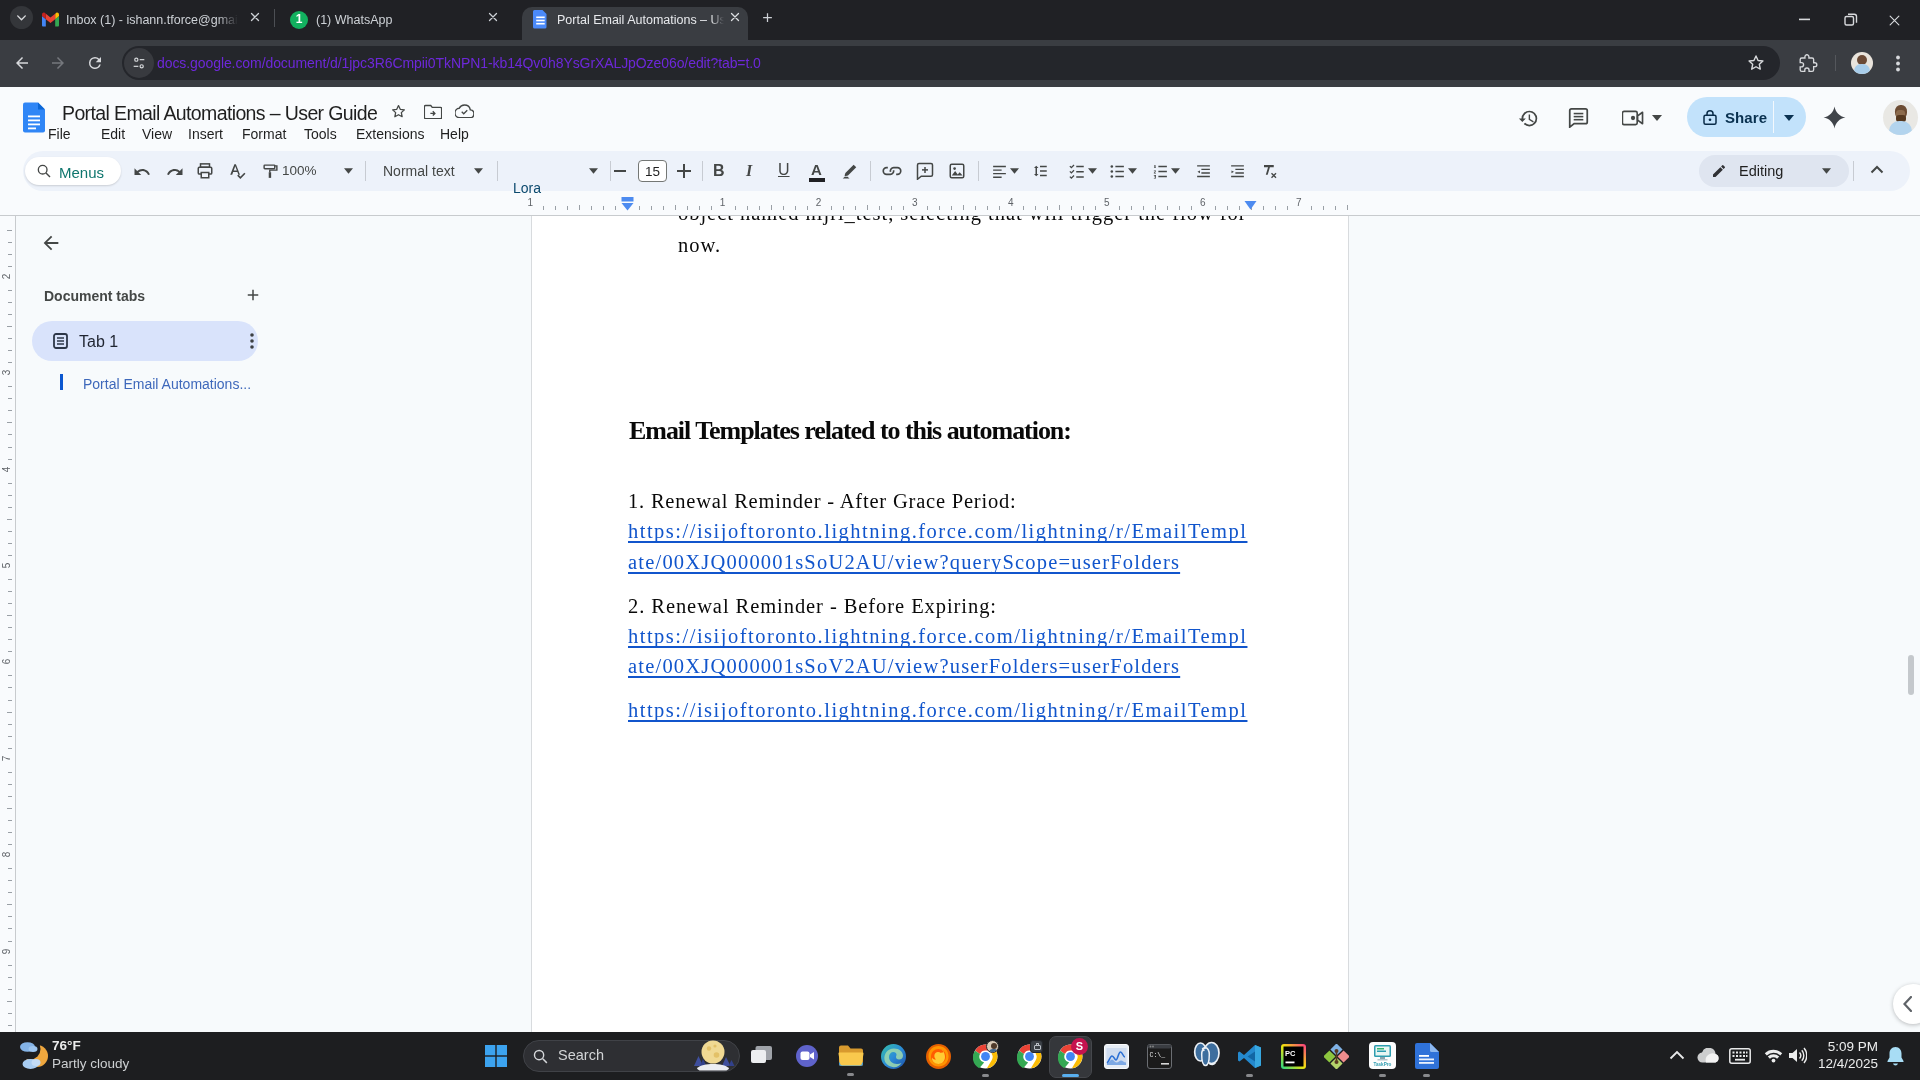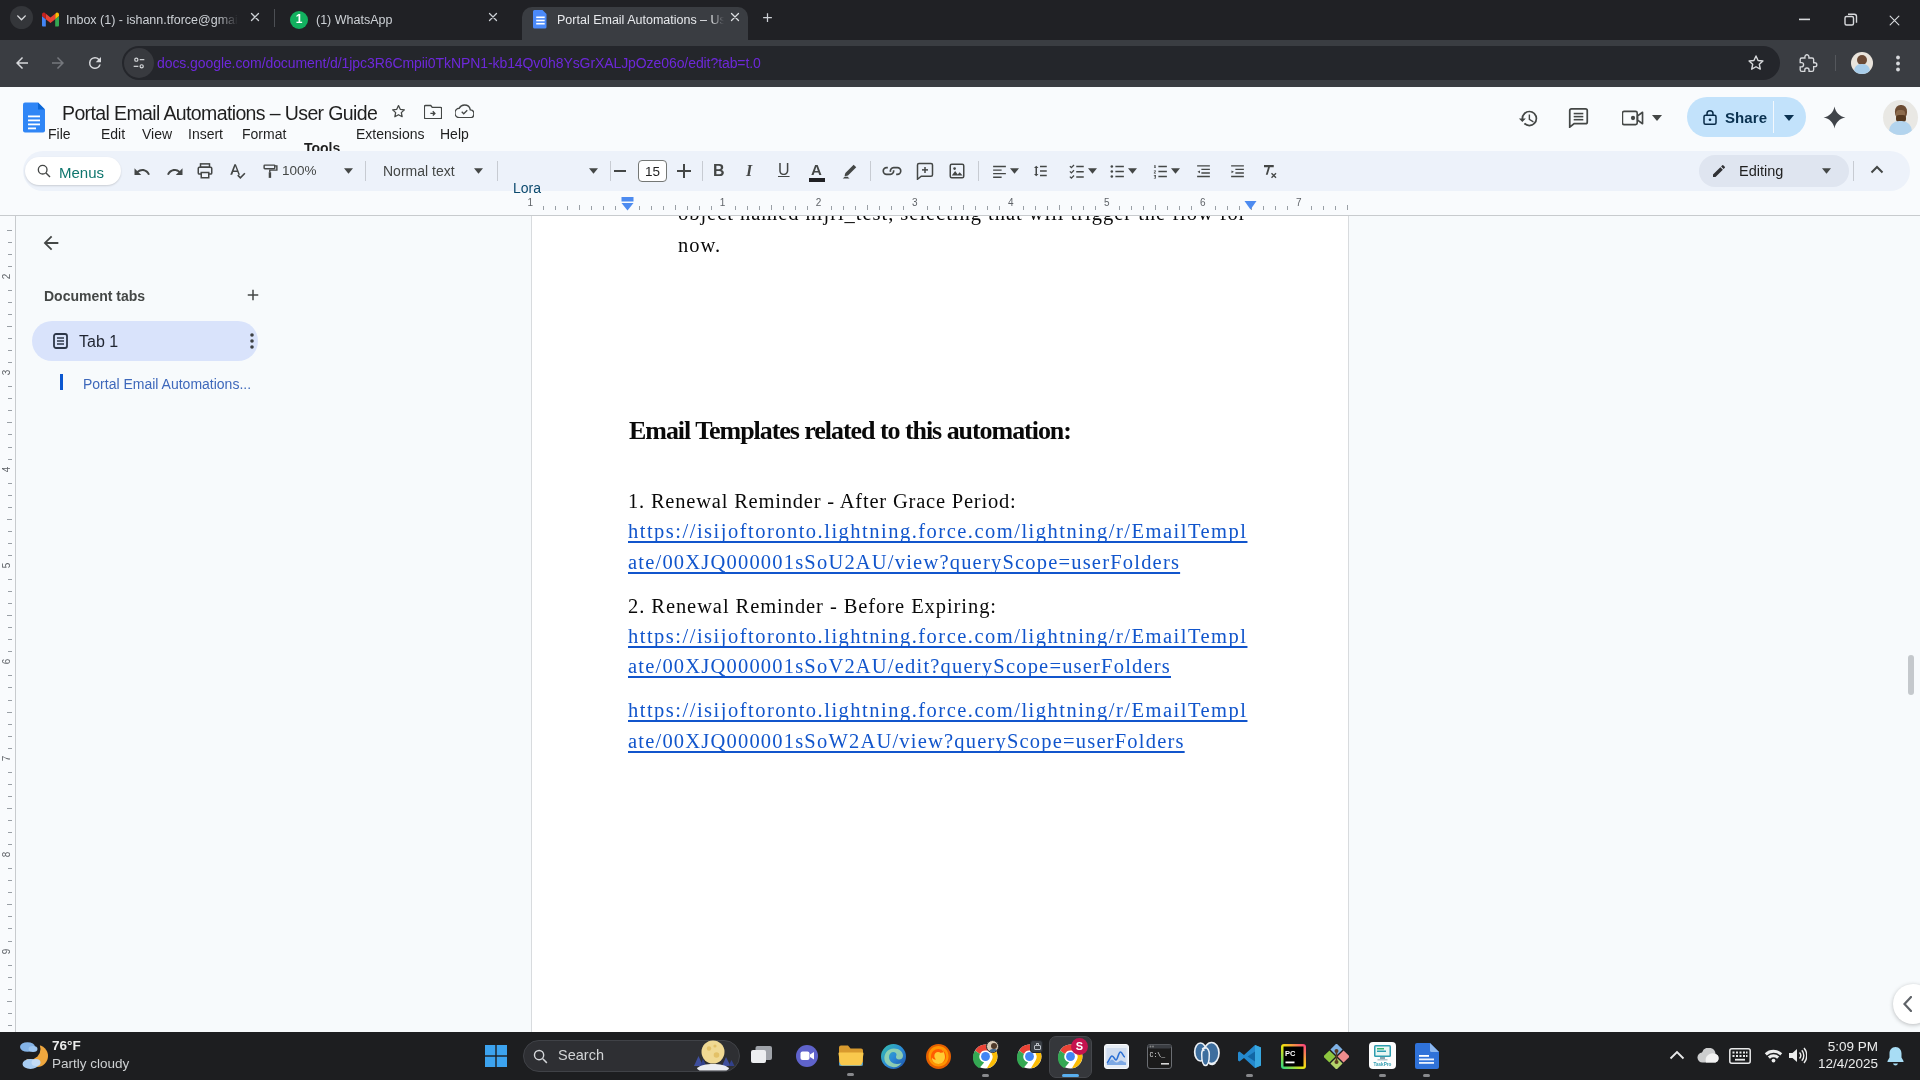--- a/index.html
+++ b/index.html
@@ -41,25 +41,24 @@
 <div class="abs doctext" style="left:678px; top:198.4px; line-height:31.3px; letter-spacing:0.97px;">object named hijri_test, selecting that will trigger the flow for<br>now.</div>
 <div class="abs doctext" style="left:629px; top:412.7px; font-size:26px; font-weight:bold; line-height:36px; letter-spacing:-1.05px;" id="heading">Email Templates related to this automation:</div>
 <div class="abs" style="left:628px; top:486.0px; line-height:30.4px;">
   <div class="doctext" style="letter-spacing:0.80px;" id="t1">1. Renewal Reminder - After Grace Period:</div>
   <div class="doclink" style="letter-spacing:1.49px;" id="l1a">https://isijoftoronto.lightning.force.com/lightning/r/EmailTempl</div>
   <div class="doclink" style="letter-spacing:1.20px;" id="l1b">ate/00XJQ000001sSoU2AU/view?queryScope=userFolders</div>
 </div>
 <div class="abs" style="left:628px; top:590.6px; line-height:30.4px;">
   <div class="doctext" style="letter-spacing:0.93px;" id="t2">2. Renewal Reminder - Before Expiring:</div>
   <div class="doclink" style="letter-spacing:1.49px;" id="l2a">https://isijoftoronto.lightning.force.com/lightning/r/EmailTempl</div>
-  <div class="doclink" style="letter-spacing:1.20px;" id="l2b">ate/00XJQ000001sSoV2AU/edit?queryScope=userFolders</div>
+  <div class="doclink" style="letter-spacing:1.20px;" id="l2b">ate/00XJQ000001sSoV2AU/view?userFolders=userFolders</div>
 </div>
 <div class="abs" style="left:628px; top:695.1px; line-height:30.4px;">
   <div class="doclink" style="letter-spacing:1.49px;" id="l3a">https://isijoftoronto.lightning.force.com/lightning/r/EmailTempl</div>
-  <div class="doclink" style="letter-spacing:1.20px;" id="l3b">ate/00XJQ000001sSoW2AU/view?queryScope=userFolders</div>
 </div>
 
 <div class="abs" id="vruler" style="left:0; top:215px; width:16px; height:817px; background:#f9fbfd; border-right:1px solid #c8cbce; z-index:4;">
   <div class="abs" style="left:0px; top:56px; width:12px; font-size:10px; color:#5f6368; transform:rotate(-90deg); text-align:center;">2</div>
   <div class="abs" style="left:0px; top:152px; width:12px; font-size:10px; color:#5f6368; transform:rotate(-90deg); text-align:center;">3</div>
   <div class="abs" style="left:0px; top:249px; width:12px; font-size:10px; color:#5f6368; transform:rotate(-90deg); text-align:center;">4</div>
   <div class="abs" style="left:0px; top:345px; width:12px; font-size:10px; color:#5f6368; transform:rotate(-90deg); text-align:center;">5</div>
   <div class="abs" style="left:0px; top:441px; width:12px; font-size:10px; color:#5f6368; transform:rotate(-90deg); text-align:center;">6</div>
   <div class="abs" style="left:0px; top:538px; width:12px; font-size:10px; color:#5f6368; transform:rotate(-90deg); text-align:center;">7</div>
   <div class="abs" style="left:0px; top:634px; width:12px; font-size:10px; color:#5f6368; transform:rotate(-90deg); text-align:center;">8</div>
@@ -160,21 +159,21 @@
         <rect x="5" y="21" width="12" height="1.8" fill="#fff"></rect>
         <rect x="5" y="25" width="8" height="1.8" fill="#fff"></rect>
       </svg>
   </div>
   <div class="abs" id="docstitle">Portal Email Automations – User Guide</div>
   <div class="abs menuitem" style="left:48px; top:39px;">File</div>
   <div class="abs menuitem" style="left:101px; top:39px;">Edit</div>
   <div class="abs menuitem" style="left:142px; top:39px;">View</div>
   <div class="abs menuitem" style="left:188px; top:39px;">Insert</div>
   <div class="abs menuitem" style="left:242px; top:39px;">Format</div>
-  <div class="abs menuitem" style="left:304px; top:53px;font-weight:bold;">Tools</div>
+  <div class="abs menuitem" style="left:304px; top:39px;">Tools</div>
   <div class="abs menuitem" style="left:356px; top:39px;">Extensions</div>
   <div class="abs menuitem" style="left:440px; top:39px;">Help</div>
 
   <svg class="abs" style="left:390px; top:16px;" width="17" height="17" viewBox="0 0 24 24">
       <path d="M12 3.6l2.47 5.33 5.83.69-4.31 3.99 1.15 5.76L12 16.5l-5.14 2.87 1.15-5.76-4.31-3.99 5.83-.69z" fill="none" stroke="#444746" stroke-width="1.8" stroke-linejoin="round"></path>
     </svg>
   <svg class="abs" style="left:424px; top:17px;" width="18" height="15" viewBox="0 0 24 20">
       <path d="M2 2h7l2 2.5h11a 1.5 1.5 0 0 1 1.5 1.5v12a1.5 1.5 0 0 1-1.5 1.5h-20A1.5 1.5 0 0 1 .5 18V3.5A1.5 1.5 0 0 1 2 2z" fill="none" stroke="#444746" stroke-width="1.8"></path>
       <path d="M8.5 12.5h6M11.7 9.7l2.8 2.8-2.8 2.8" fill="none" stroke="#444746" stroke-width="1.8"></path>
     </svg>

